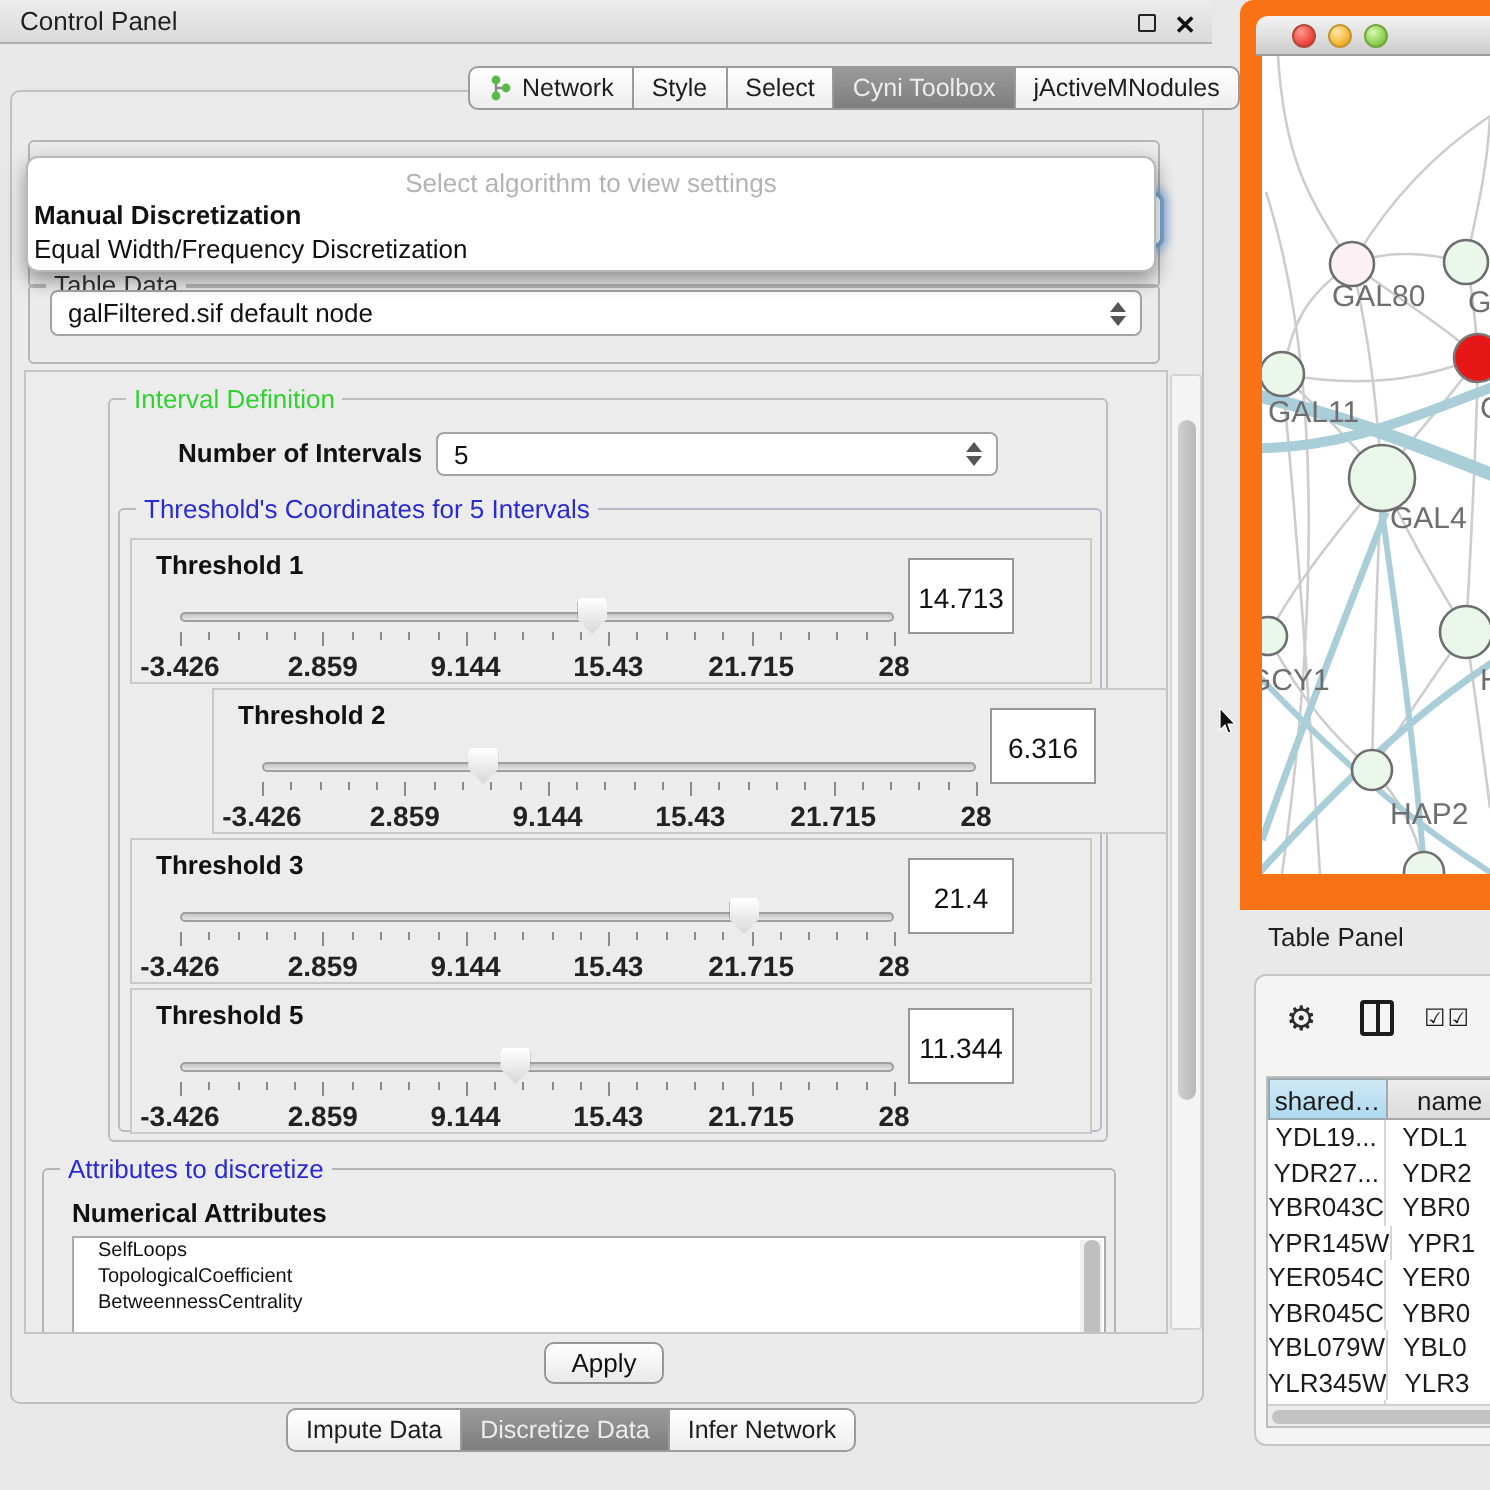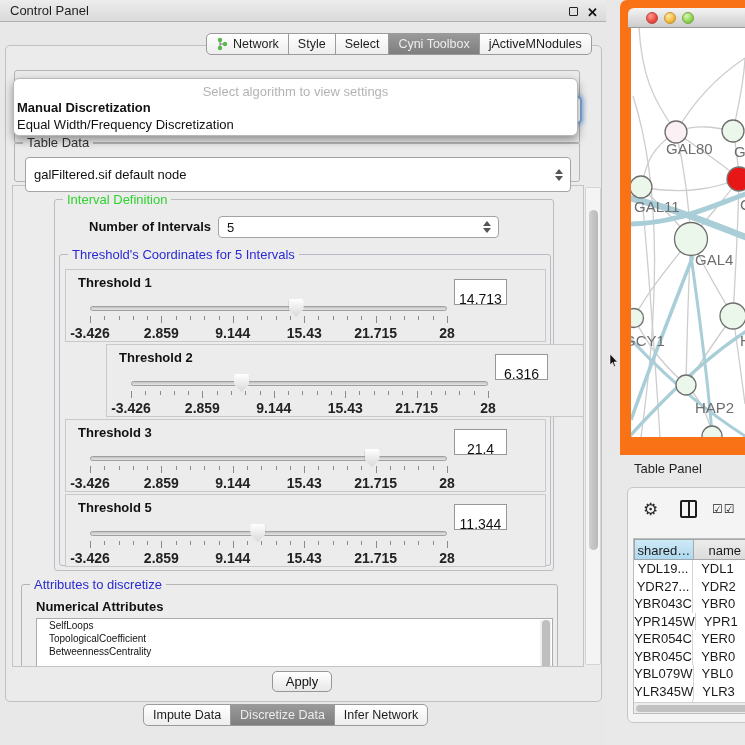--- a/index.html
+++ b/index.html
@@ -75,21 +75,21 @@
   .thr-label { position:absolute; left:12px; top:5px; font-size:13px; font-weight:bold; color:#111; }
   .thr-track { position:absolute; left:24px; top:36px; width:357px; height:5px;
       background:linear-gradient(#c3c3c3,#e6e6e6); border:1px solid #9f9f9f; border-radius:3px; }
   .thr-thumb { position:absolute; top:29px; width:15px; height:18px;
       background:linear-gradient(#ffffff,#d8d8d8);
       clip-path:polygon(8% 0,92% 0,100% 12%,100% 58%,50% 100%,0 58%,0 12%);
       filter:drop-shadow(0 0 1px #777); }
   .tick { position:absolute; width:1px; background:#8a8a8a; }
   .tick-label { position:absolute; font-size:14px; font-weight:bold; color:#222;
       transform:translateX(-50%); white-space:nowrap; }
-  .thr-value { position:absolute; left:388px; top:9px; width:53px; height:26px;
+  .thr-value { position:absolute; left:388px; top:9px; width:53px; height:38px;
       background:#ffffff; border:1px solid #979797; font-size:14px; color:#111;
       text-align:center; line-height:38px; }
 
   
   .attr-sub { position:absolute; left:14px; top:14px; font-size:13px; font-weight:bold; color:#111; }
   .attr-list { position:absolute; left:14px; top:33px; width:517px; height:60px;
       background:#ffffff; border:1px solid #ababab; overflow:hidden; }
   .attr-item { font-size:10px; color:#111; padding:1px 15px 1px 12px; }
   .attr-scroll { position:absolute; right:1px; top:1px; width:11px; height:58px; background:#f0f0f0; }
   .attr-scroll .thumb { position:absolute; left:1.5px; top:0; width:8px; height:58px;
@@ -150,21 +150,21 @@
 
   <div class="cp">
     <div class="cp-titlebar">
       <span>Control Panel</span>
       <span class="win-min"></span>
       <span class="win-close">✕</span>
     </div>
 
     <div class="main-panel"></div>
 
-    <div class="seg" style="left:206px; top:33px;" id="top-tabs">
+    <div class="seg" style="left:234px; top:33px;" id="top-tabs">
         <div class="tab">
           <svg width="13" height="14">
             <line x1="4" y1="3" x2="4" y2="11" stroke="#888" stroke-width="1.2"></line>
             <line x1="4" y1="7" x2="9" y2="7" stroke="#888" stroke-width="1.2"></line>
             <circle cx="4" cy="3" r="2.2" fill="#57b947"></circle>
             <circle cx="4" cy="11" r="2.2" fill="#57b947"></circle>
             <circle cx="9" cy="7" r="2.2" fill="#57b947"></circle>
           </svg>
           <span class="tab-label">Network</span>
         </div>
@@ -190,21 +190,21 @@
     <div class="popup">
       <div class="prompt">Select algorithm to view settings</div>
       <div id="dropdown-items">
           <div class="opt bold">Manual Discretization</div>
           <div class="opt">Equal Width/Frequency Discretization</div>
         </div>
     </div>
 
     <div class="group" style="left:14px; top:142px; width:566px; height:40px; z-index:1;">
       <span class="gtitle">Table Data</span>
-      <div class="combo" style="left:10px; top:14px; width:546px; height:35px;">
+      <div class="combo" style="left:10px; top:2px; width:546px; height:23px;">
         <span>galFiltered.sif default node</span>
         <span class="stepper"></span>
       </div>
     </div>
 
     <div class="big-panel">
 
       <div class="group" style="left:41px; top:13px; width:500px; height:372px; border-color:#bdbdbd;">
         <span class="gtitle green" style="background:#ececec;">Interval Definition</span>
       </div>

